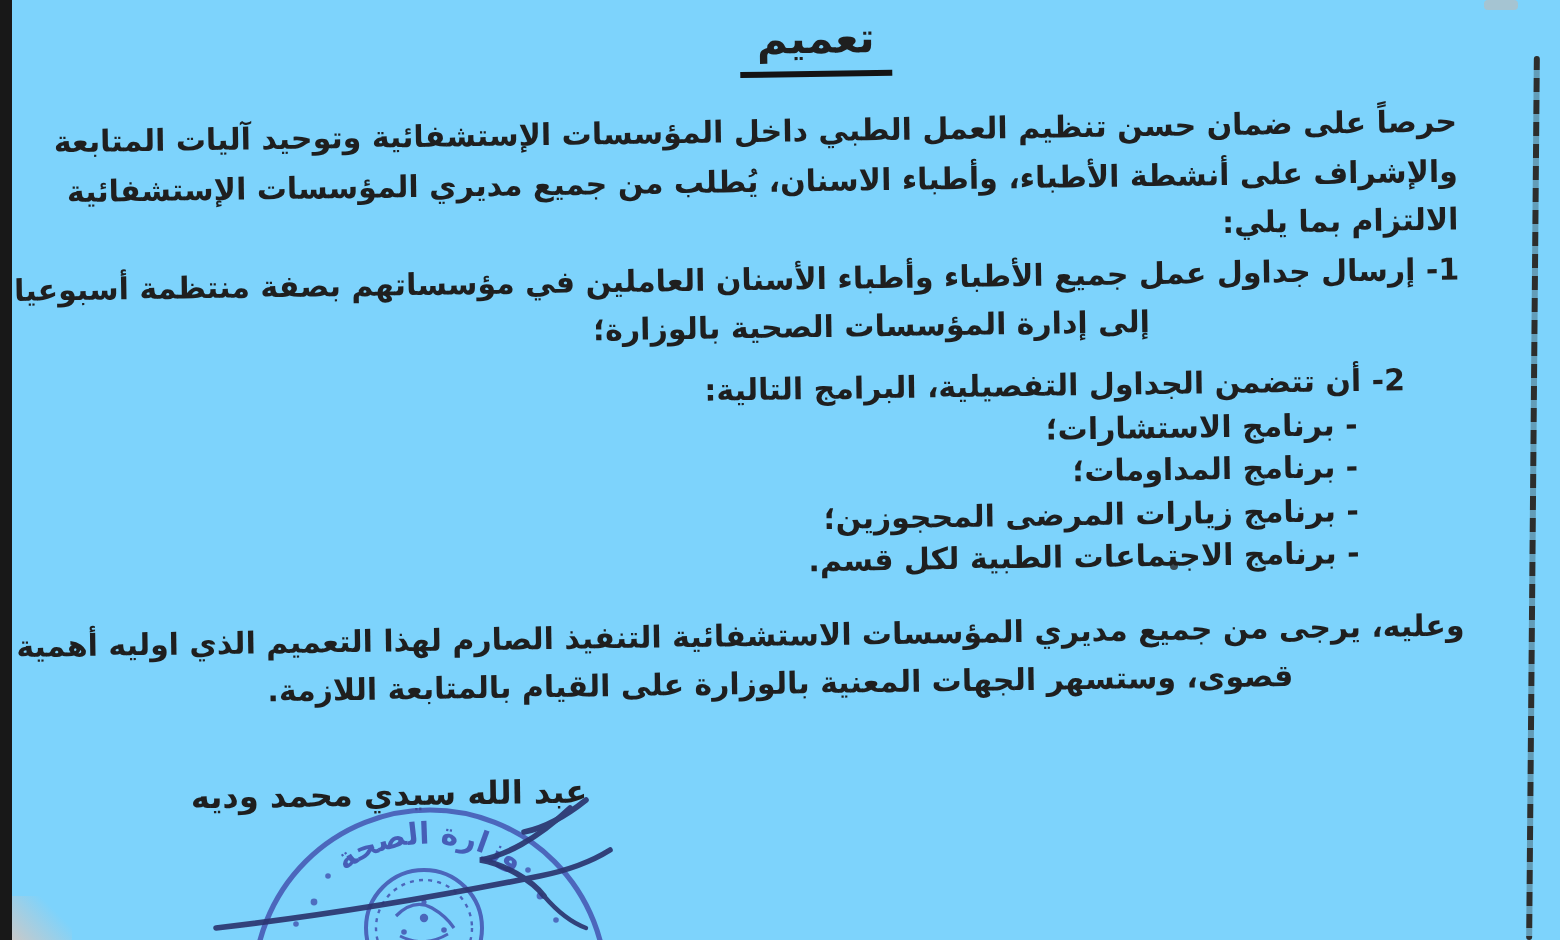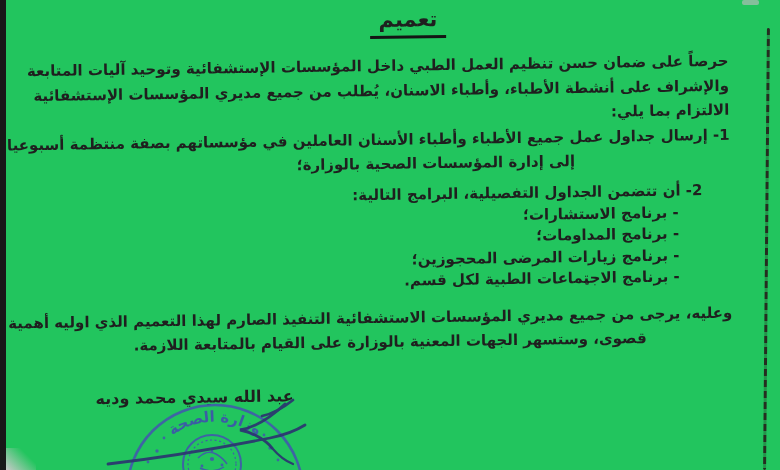--- a/index.html
+++ b/index.html
@@ -2,21 +2,21 @@
 <html lang="ar"><head>
 <meta charset="utf-8">
 <style>
   html, body { margin:0; padding:0; background:#ffffff; }
   body {
     width:780px; height:470px; overflow:hidden;
     font-family:"DejaVu Sans", sans-serif;
   }
   .page {
     position:relative; width:780px; height:470px;
-    background:#22c55e; overflow:hidden;
+    background:#7dd3fc; overflow:hidden;
   }
   
   .edge-left {
     position:absolute; left:0; top:0; width:6px; height:470px;
     background:#181818;
   }
   .edge-right {
     position:absolute; left:765px; top:28px; width:3px; height:442px;
     background:repeating-linear-gradient(180deg,
       rgba(38,32,27,0.92) 0 7px, rgba(38,32,27,0.30) 7px 11px);

